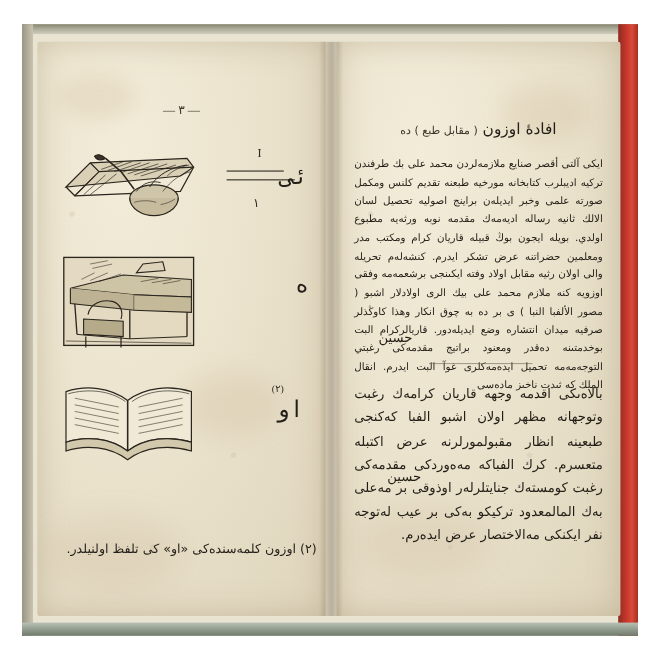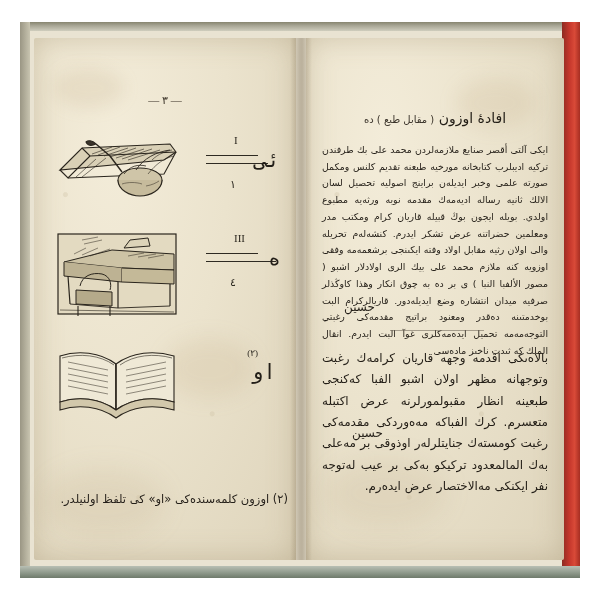--- a/index.html
+++ b/index.html
@@ -318,26 +318,20 @@
             <path d="M26 78 L26 88 M58 78 L58 88" stroke-width="1.1"></path>
             <path d="M22 26 L34 20 M30 27 L46 20 M38 28 L58 21" stroke-width="0.5"></path>
             <path d="M76 28 L92 25 M86 29 L104 26 M96 30 L112 27" stroke-width="0.5"></path>
             <path d="M72 20 L78 12 L96 10 L98 18 Z" fill="#dcd3b8"></path>
             <path d="M30 12 L46 9 M32 16 L50 12" stroke-width="0.5"></path>
             <path d="M8 82 L122 84" stroke-width="0.6"></path>
           </g>
         </svg>
       </div>
 
-      <div class="rule-block" style="top:208px;left:172px;">
-        <div class="rule-roman">III</div>
-        <div class="rule-line short"></div>
-        <div class="rule-line full"></div>
-        <div class="rule-num" style="top:30px;">٤</div>
-      </div>
 
       <div class="letter" style="top:208px;right:16px;">ە</div>
 
       <div class="fig-block" style="top:300px;height:90px;">
         <svg class="fig-art" viewBox="0 0 130 90" width="130" height="90">
           <g stroke="#2a251d" fill="none" stroke-width="1.1">
             <path d="M64 26 C48 14 26 12 8 18 L8 64 C26 58 48 60 64 72 Z" fill="#efe9d6"></path>
             <path d="M64 26 C80 14 102 12 122 18 L122 64 C102 58 80 60 64 72 Z" fill="#efe9d6"></path>
             <path d="M64 26 L64 72" stroke-width="1.3"></path>
             <path d="M8 64 C26 58 48 60 64 72 C80 60 102 58 122 64 L122 72 C102 66 80 68 64 80 C48 68 26 66 8 72 Z" fill="#d2c8ab"></path>

